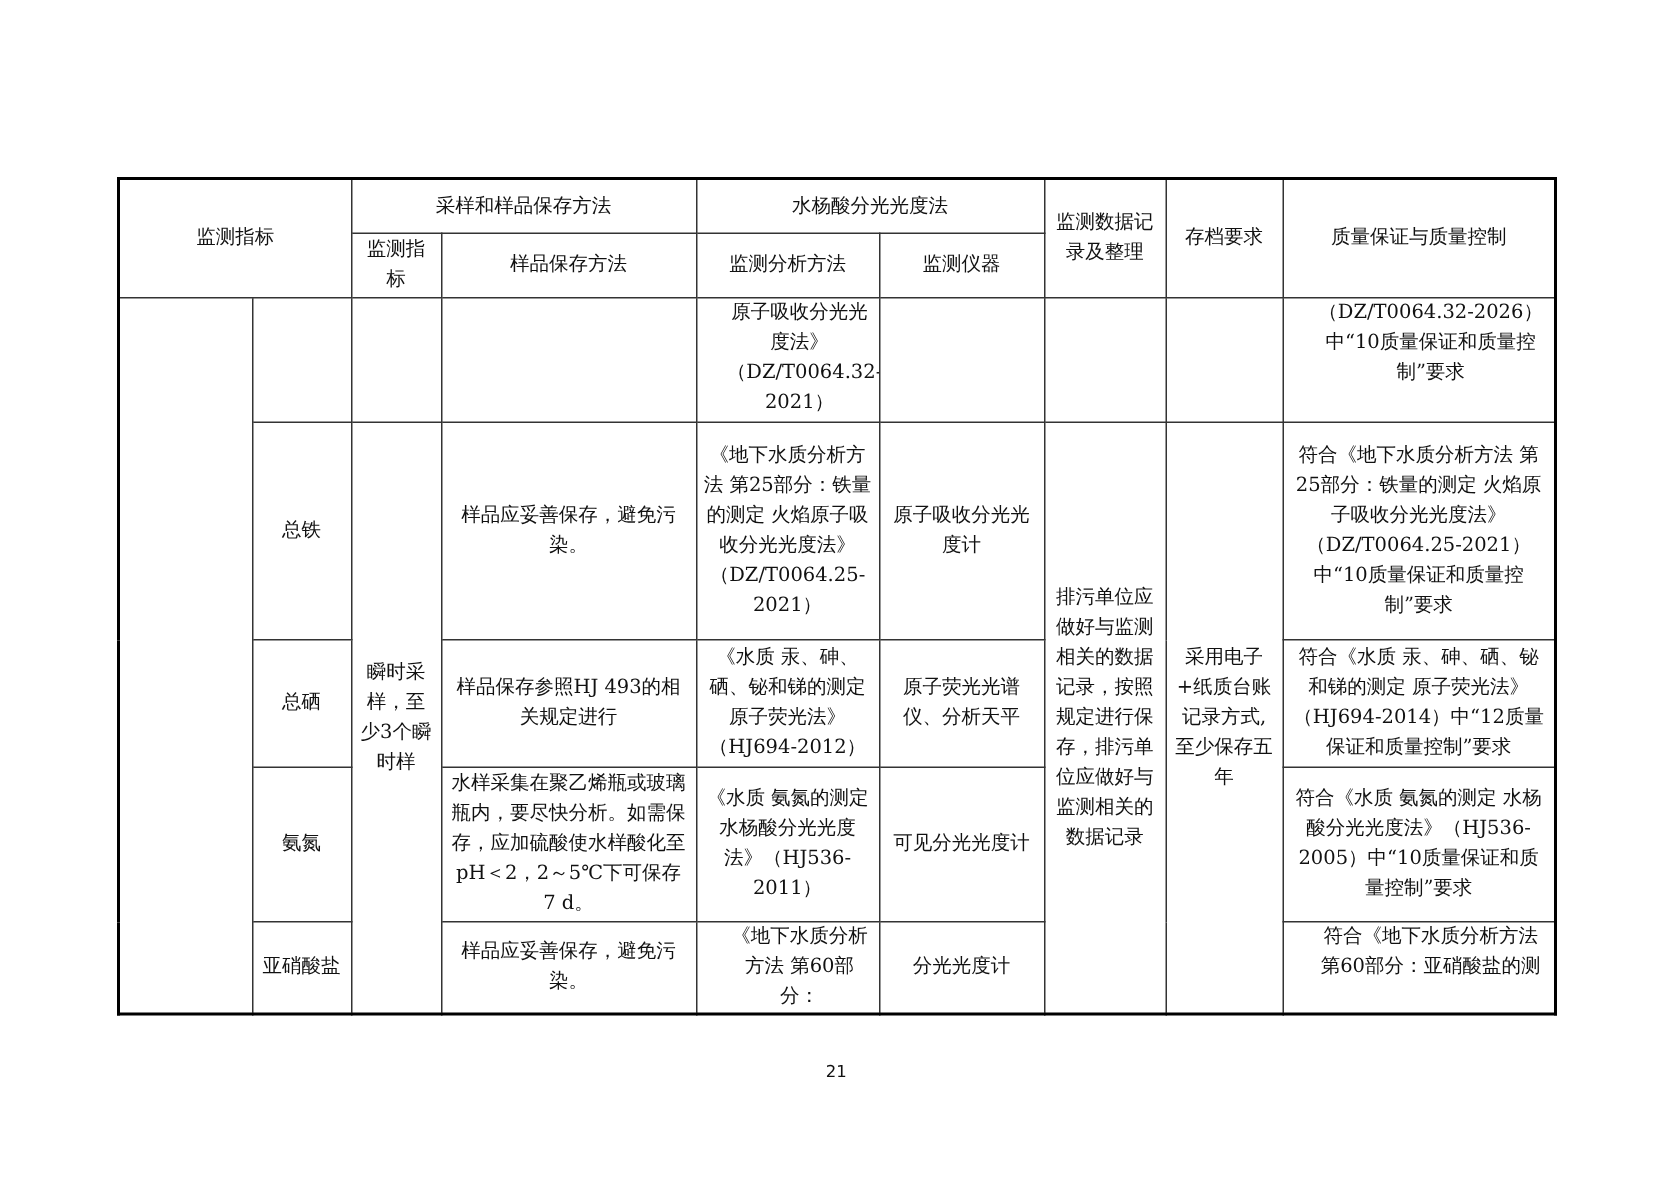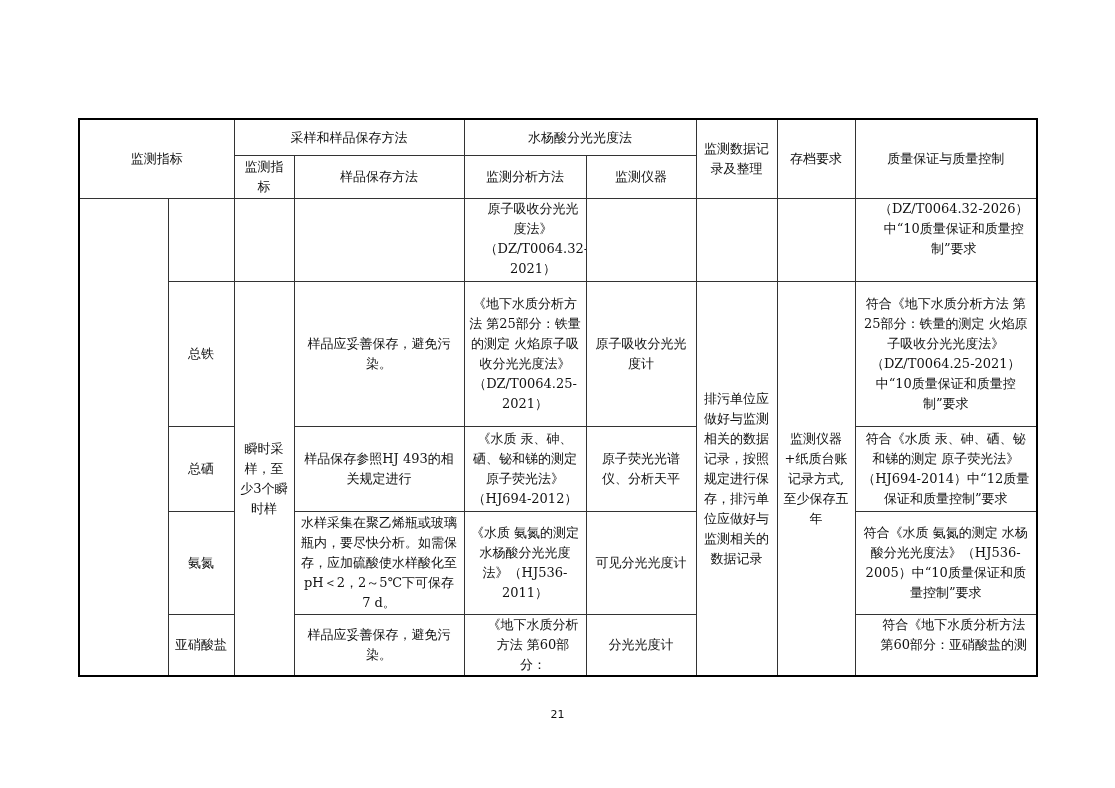--- a/index.html
+++ b/index.html
@@ -72,21 +72,21 @@
       <td></td>
       <td class="top">（DZ/T0064.32-2026）中“10质量保证和质量控制”要求</td>
     </tr>
     <tr class="r1">
       <td>总铁</td>
       <td rowspan="4">瞬时采样，至少3个瞬时样</td>
       <td>样品应妥善保存，避免污染。</td>
       <td>《地下水质分析方法 第25部分：铁量的测定 火焰原子吸收分光光度法》（DZ/T0064.25-2021）</td>
       <td>原子吸收分光光度计</td>
       <td rowspan="4">排污单位应做好与监测相关的数据记录，按照规定进行保存，排污单位应做好与监测相关的数据记录</td>
-      <td rowspan="4">监测仪器+纸质台账记录方式,至少保存五年</td>
+      <td rowspan="4">采用电子+纸质台账记录方式,至少保存五年</td>
       <td>符合《地下水质分析方法 第25部分：铁量的测定 火焰原子吸收分光光度法》（DZ/T0064.25-2021）中“10质量保证和质量控制”要求</td>
     </tr>
     <tr class="r2">
       <td>总硒</td>
       <td>样品保存参照HJ 493的相关规定进行</td>
       <td>《水质 汞、砷、硒、铋和锑的测定 原子荧光法》（HJ694-2012）</td>
       <td>原子荧光光谱仪、分析天平</td>
       <td>符合《水质 汞、砷、硒、铋和锑的测定 原子荧光法》（HJ694-2014）中“12质量保证和质量控制”要求</td>
     </tr>
     <tr class="r3">

